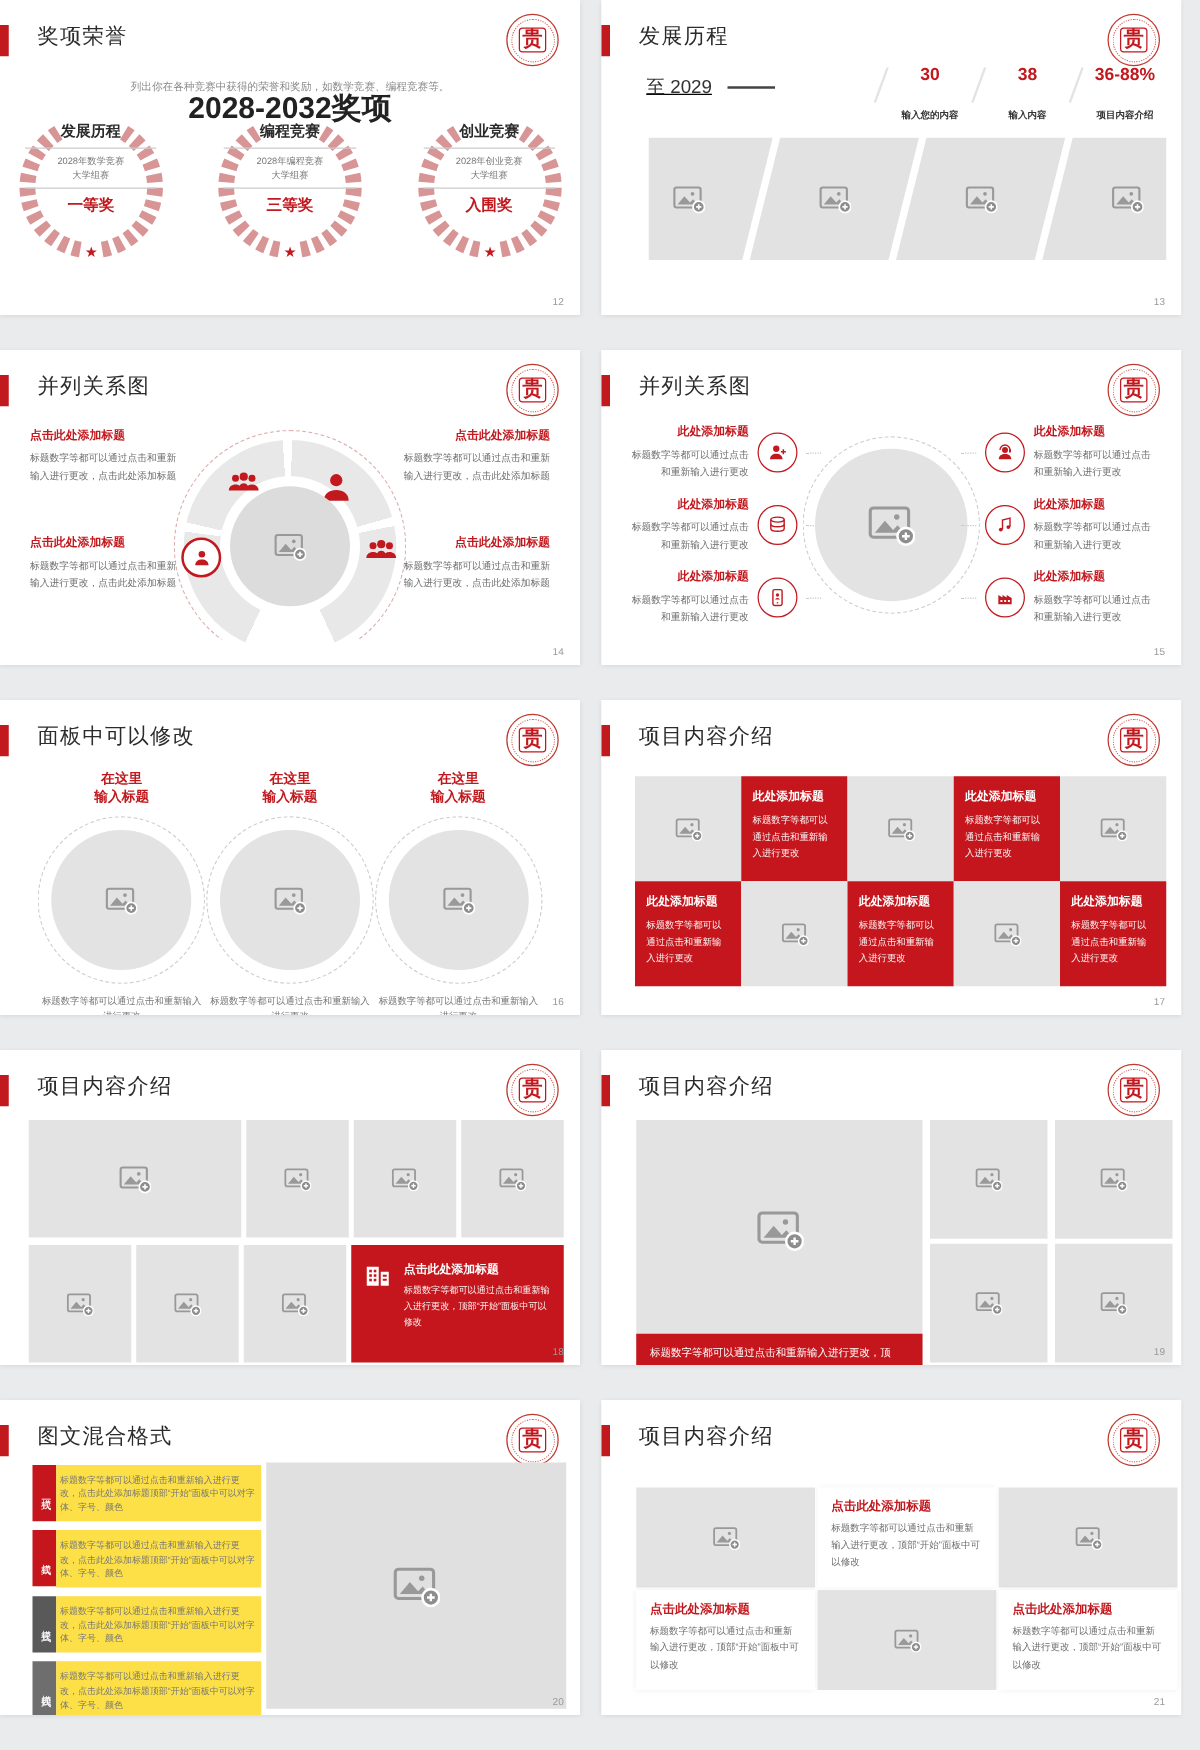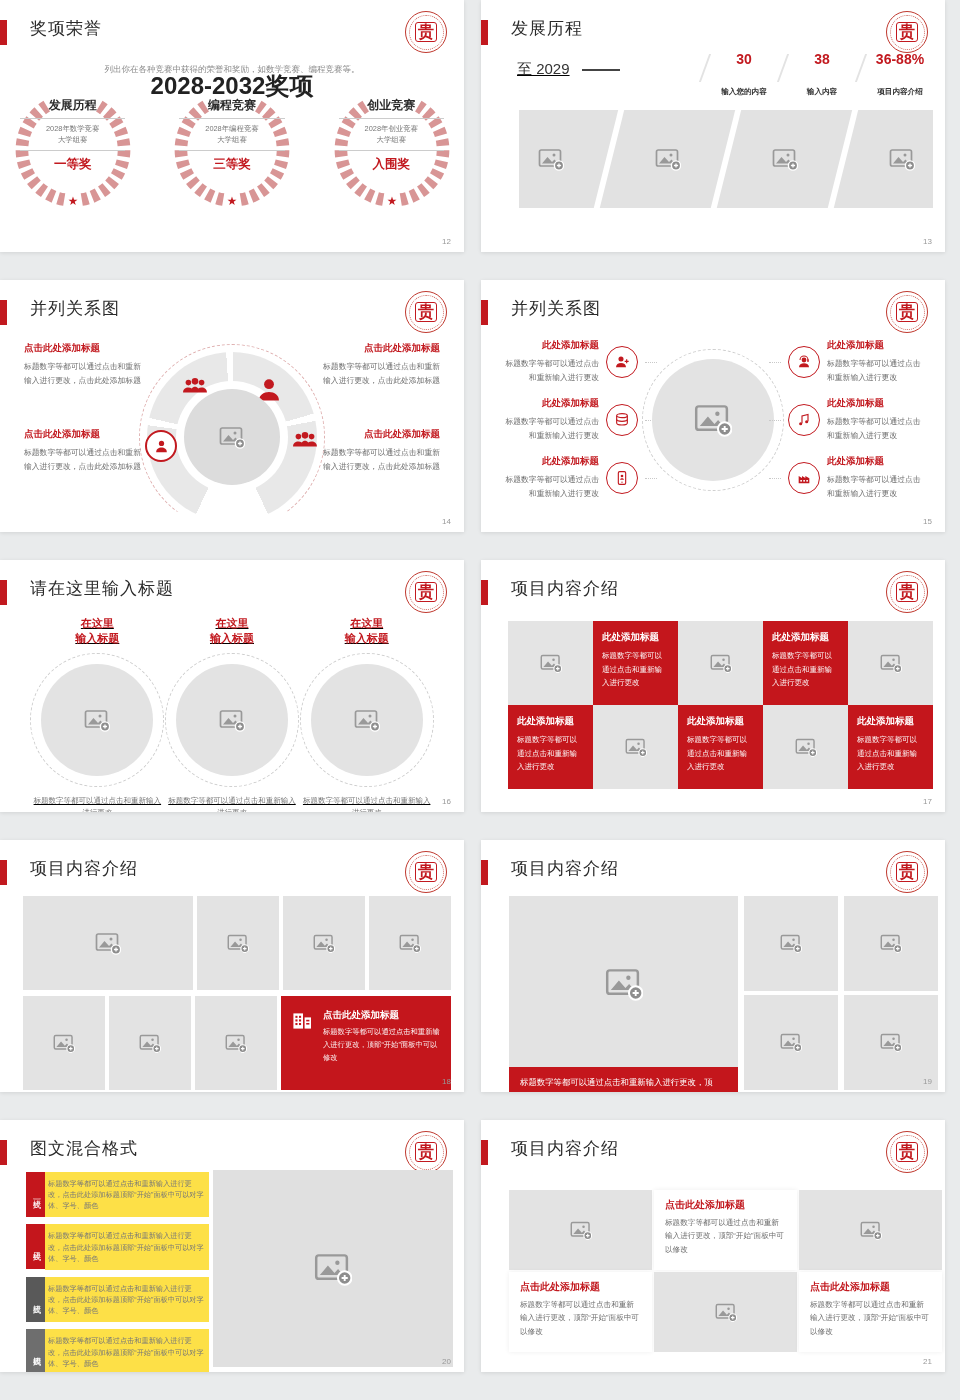--- a/index.html
+++ b/index.html
@@ -80,21 +80,21 @@
   .s15-col.left .s15-txt{text-align:right;}
   .s15-ic{flex:none;width:30px;height:30px;border-radius:50%;border:1.5px solid #c2191f;background:#fff;color:#c2191f;
     display:flex;align-items:center;justify-content:center;}
   .s15-ic svg{width:16px;height:auto;}
   .dotline{flex:none;width:12px;border-top:1.5px dotted #c9c9c9;}
   .s15-hubwrap{position:absolute;left:50%;top:140px;transform:translate(-50%,-50%);width:140px;height:140px;
     border:1px dashed #cfcfcf;border-radius:50%;display:flex;align-items:center;justify-content:center;}
   .s15-hub{width:122px;height:122px;border-radius:50%;background:#e3e3e3;display:flex;align-items:center;justify-content:center;}
   
   .s16-row{position:absolute;top:56px;left:30px;right:30px;display:flex;justify-content:space-between;}
-  .s16-col{width:136px;text-align:center;text-decoration:underline;}
+  .s16-col{width:136px;text-align:center;}
   .s16-title{color:#c2191f;font-weight:bold;font-size:11px;line-height:1.35;margin-bottom:7px;}
   .s16-cwrap{width:132px;height:132px;margin:0 auto;border:1px dashed #cfcfcf;border-radius:50%;display:flex;align-items:center;justify-content:center;}
   .s16-circle{width:112px;height:112px;border-radius:50%;background:#e3e3e3;display:flex;align-items:center;justify-content:center;}
   .s16-cap{margin-top:8px;font-size:7.5px;color:#777;line-height:1.7;}
   
   .s17-grid{position:absolute;left:27px;top:61px;display:grid;grid-template-columns:repeat(5,85px);grid-auto-rows:84px;}
   .t-gray{background:#e4e4e4;display:flex;align-items:center;justify-content:center;}
   .t-red{background:#c4161c;color:#fff;padding:10px 9px;box-sizing:border-box;}
   .t-red .rtt{font-size:9.5px;font-weight:bold;color:#fff;margin-bottom:5px;}
   .t-red .rtb{font-size:7.5px;line-height:1.8;color:rgba(255,255,255,.95);}
@@ -450,21 +450,21 @@
           <div class="tt">此处添加标题</div>
           <div class="tb">标题数字等都可以通过点击和重新输入进行更改</div>
         </div>
       </div>
     </div>
     <div class="pagenum">15</div>
   </section>
 
   <section class="slide">
     <div class="hd-bar"></div>
-    <div class="hd-title">请在这里输入标题</div>
+    <div class="hd-title">面板中可以修改</div>
     <div class="seal">
         <span class="seal-char">贵</span>
       </div>
     <div class="s16-row">
       <div class="s16-col">
         <div class="s16-title"><span>在这里</span><br><span>输入标题</span></div>
         <div class="s16-cwrap">
             <div class="s16-circle">
               <span class="ph">
   <svg viewBox="0 0 26 24" aria-hidden="true">

